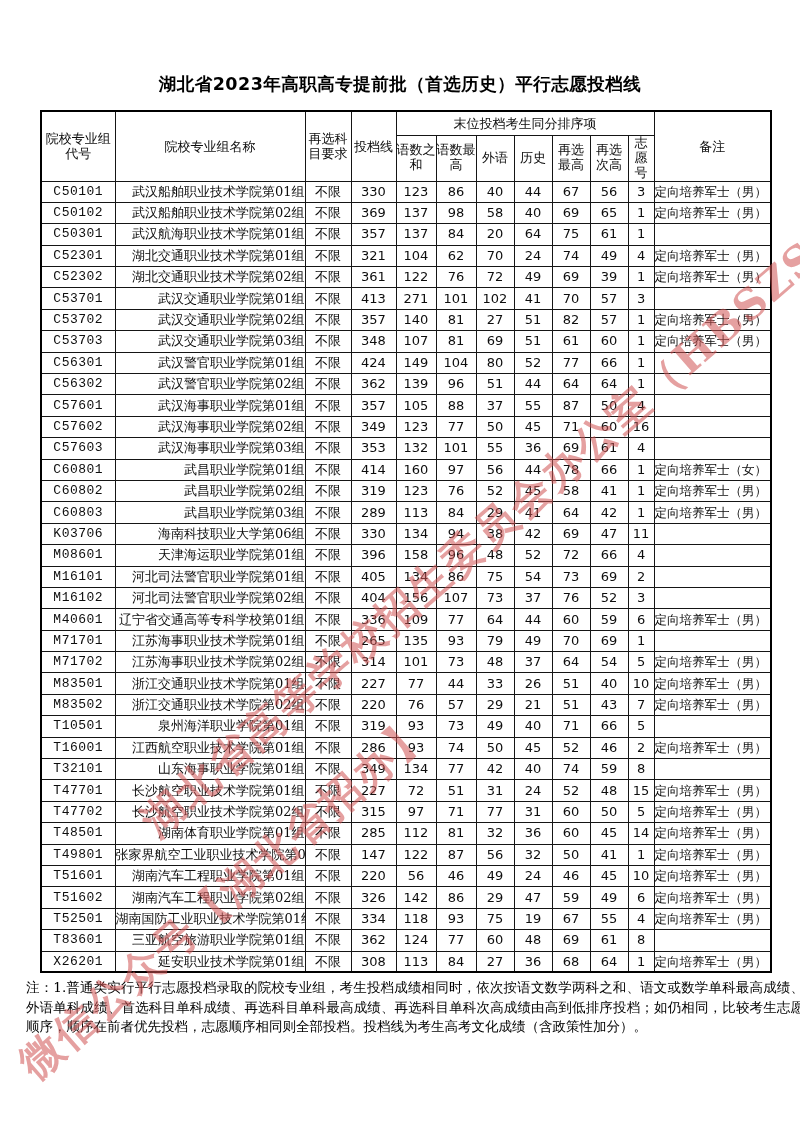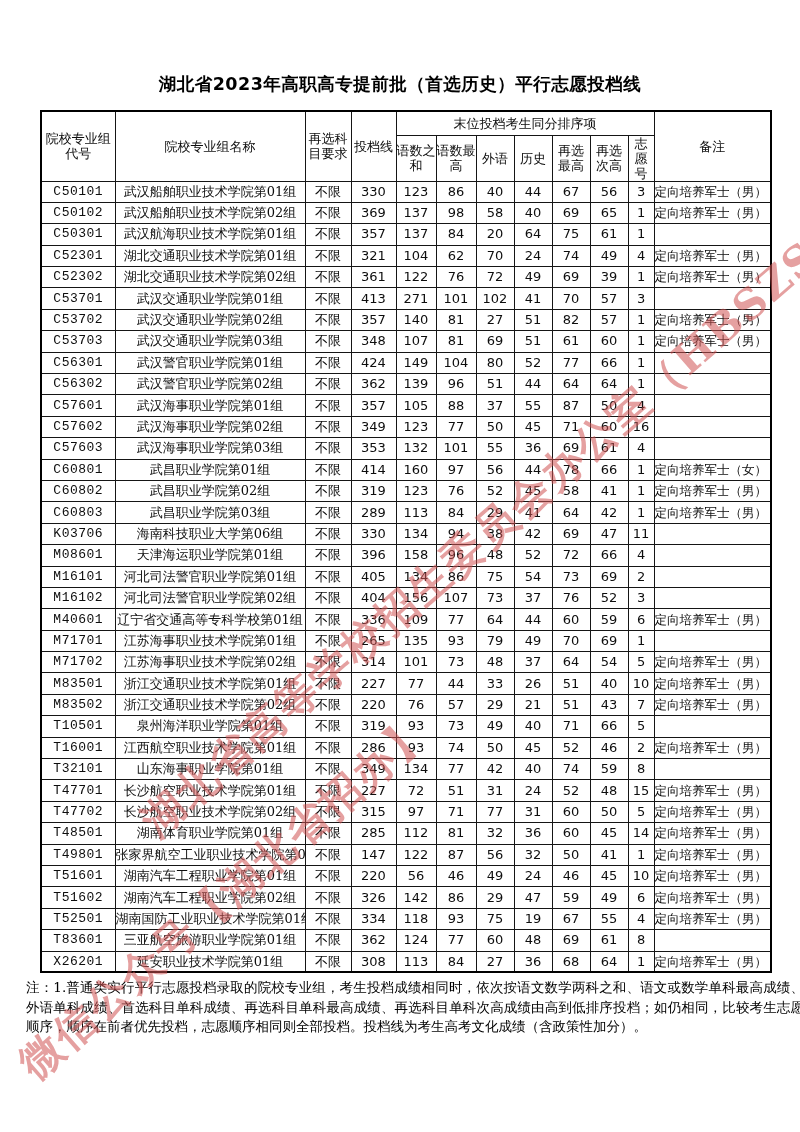--- a/index.html
+++ b/index.html
@@ -21,24 +21,24 @@
     border:2px solid #000;
   }
   table.grid th, table.grid td {
     border:1px solid #151515; padding:0; overflow:hidden;
     font-weight:normal; color:#0d0d0d;
   }
   thead th {
     font-size:13px; line-height:15px; text-align:center; vertical-align:middle;
   }
   thead tr.tier1 th { height:24px;text-align:center; }
-  thead tr.tier2 th { height:36px; }
+  thead tr.tier2 th { height:36px;font-family:Liberation Mono, monospace; }
   tbody td { height:21.4px; font-size:13px; line-height:14px; text-align:center; vertical-align:middle; white-space:nowrap; }
   td.c-code   { font-family:Liberation Mono, monospace; letter-spacing:0.5px; }
-  td.c-name   { text-align:center; padding-left:4px; }
+  td.c-name   { text-align:right; padding-left:4px; }
   td.c-mid    { }
   td.c-num    { font-family:"DejaVu Sans", sans-serif; }
   td.c-remark { text-align:left; padding-left:3px; font-size:12.5px;margin-top:15px; }
   .notes {
     margin:5px 10px 0 26px; width:778px;
     font-size:13.5px; line-height:19.5px; color:#000;
     text-align:justify;
   }
   .notes p.indent { text-indent:2.1em; }
   .watermark {

